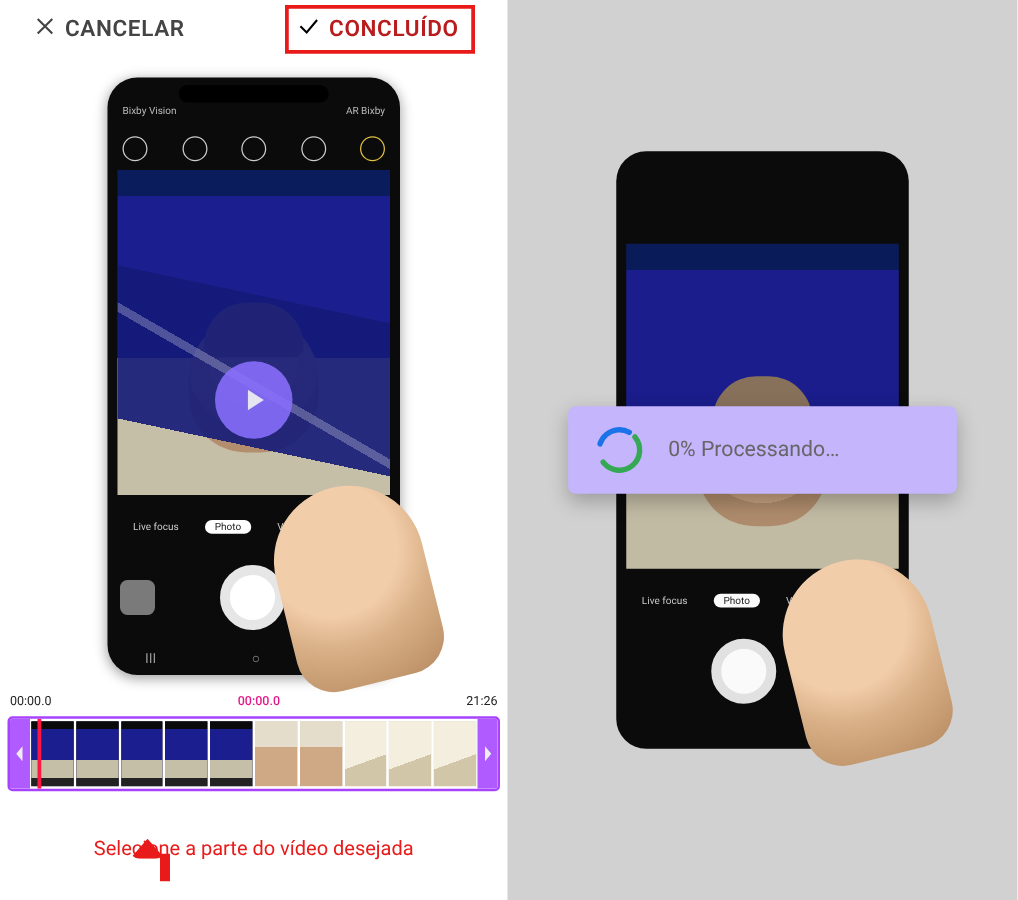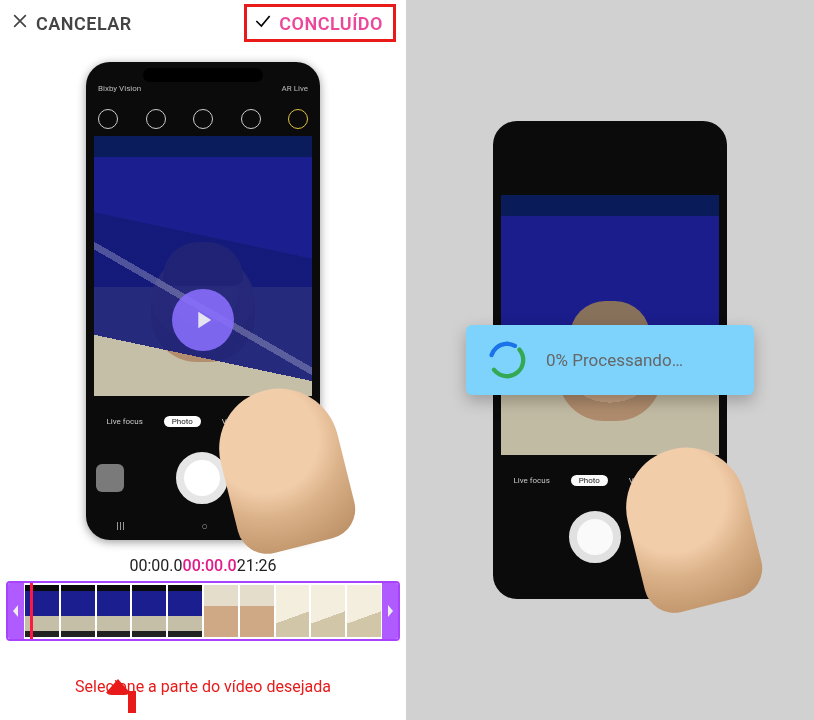--- a/index.html
+++ b/index.html
@@ -2,25 +2,25 @@
 <html><head>
 <meta charset="utf-8">
 <style>
   html,body{margin:0;padding:0;font-family:-apple-system,Roboto,Arial,sans-serif;background:#fff}
   .stage{width:814px;height:720px;position:relative;display:flex}
   .pane{position:relative;height:100%}
   .pane-left{width:406px;background:#fff}
   .pane-right{flex:1;background:#d1d1d1;display:flex;align-items:center;justify-content:center}
 
   
-  .topbar{height:46px;display:flex;align-items:center;justify-content:space-between;padding:0 10px}
+  .topbar{height:46px;display:flex;align-items:center;justify-content:space-between;padding:0 26px}
   .tb-btn{display:flex;align-items:center;gap:6px;color:#444;font-weight:600;font-size:18px;letter-spacing:.5px}
   .tb-btn svg{width:20px;height:20px;stroke:#444;stroke-width:2;fill:none}
   .done-box{border:3px solid #e81a1a;padding:4px 10px 4px 6px}
-  .done-box .tb-btn{color:#ec4899}
+  .done-box .tb-btn{color:#b91c1c}
   .done-box svg{stroke:#000}
 
   
   .preview-wrap{height:510px;display:flex;align-items:center;justify-content:center}
   .phone{width:234px;height:478px;border-radius:24px;background:#0b0b0b;position:relative;box-shadow:0 2px 10px rgba(0,0,0,.4);overflow:hidden}
   .phone .notch{position:absolute;top:6px;left:50%;transform:translateX(-50%);width:120px;height:14px;background:#000;border-radius:7px}
   .phone .status{position:absolute;top:22px;left:12px;right:12px;height:18px;display:flex;justify-content:space-between;align-items:flex-start}
   .phone .status .txt{color:#bbb;font-size:8px}
   .phone .icon-row{position:absolute;top:44px;left:12px;right:12px;height:26px;display:flex;justify-content:space-between;align-items:center}
   .phone .icon-row .ci{width:18px;height:18px;border-radius:50%;border:1.2px solid #ccc}
@@ -42,21 +42,21 @@
   .phone .shutter-row{position:absolute;bottom:32px;left:10px;right:10px;height:60px;display:flex;justify-content:space-between;align-items:center}
   .phone .thumb{width:28px;height:28px;border-radius:6px;background:#7a7a7a}
   .phone .shut{width:52px;height:52px;border-radius:50%;background:#fff;border:8px solid #e6e6e6;box-sizing:border-box}
   .phone .camflip{width:28px;height:28px;border:1.4px solid #aaa;border-radius:6px}
   .phone .navbar{position:absolute;bottom:8px;left:30px;right:30px;height:12px;display:flex;justify-content:space-between;align-items:center}
   .phone .navbar span{color:#999;font-size:11px}
   .finger{position:absolute;right:-24px;bottom:-8px;width:120px;height:160px;border-radius:60px 60px 30px 30px;
           background:radial-gradient(circle at 40% 30%, #f2cdaa 0 40%, #d9b087 60%, #b78b62 100%);transform:rotate(-14deg)}
 
   
-  .time-row{display:flex;justify-content:center;padding:0 8px;font-size:16px;color:#222}
+  .time-row{display:flex;justify-content:space-between;padding:0 8px;font-size:10px;color:#222}
   .time-row .mid{color:#e21b8a;font-weight:500}
   .strip{margin:6px 6px 0 6px;height:56px;border:2px solid #a743ff;border-radius:4px;display:flex;align-items:stretch;position:relative;overflow:hidden}
   .strip .handle{width:16px;background:#b05bff;color:#fff;display:flex;align-items:center;justify-content:center}
   .strip .handle svg{width:10px;height:14px;fill:#eee}
   .frames{flex:1;display:flex}
   .frame{flex:1;margin:2px 1px;position:relative;background:#ded6c4;overflow:hidden}
   .frame.dark{background:#18123a}
   .frame.dark::after{content:"";position:absolute;inset:0;background:
       linear-gradient(180deg,#0a0a0a 0 12%, #1b1e8e 12% 60%, #c6bfa7 60% 88%, #222 88% 100%)}
   .frame.mid::after{content:"";position:absolute;inset:0;background:
@@ -77,21 +77,21 @@
   .phone2 .screen{position:absolute;top:74px;left:8px;right:8px;height:260px;
     background:linear-gradient(180deg,#0a1c5c 0 8%,#1b1e8e 8% 58%, #c6bfa7 58% 100%)}
   .phone2 .mode-row{position:absolute;top:348px;left:10px;right:10px;height:22px;display:flex;justify-content:space-around;align-items:center}
   .phone2 .mode-row span{color:#ccc;font-size:8px}
   .phone2 .mode-row span.active{background:#fff;color:#222;padding:1px 8px;border-radius:9px}
   .phone2 .shutter-row{position:absolute;bottom:32px;left:10px;right:10px;height:60px;display:flex;justify-content:space-between;align-items:center}
   .glasses{position:absolute;top:46%;left:50%;transform:translate(-50%,-50%);width:80px;height:26px}
   .glasses span{position:absolute;width:30px;height:22px;border:3px solid #2a2a2a;border-radius:6px;background:rgba(0,0,0,.1)}
   .glasses span.l{left:0}.glasses span.r{right:0}
   .glasses .bridge{position:absolute;left:32px;top:6px;width:16px;height:4px;background:#2a2a2a}
-  .toast{position:absolute;left:50%;top:50%;transform:translate(-50%,-50%);width:288px;height:70px;background:#7dd3fc;border-radius:6px;
+  .toast{position:absolute;left:50%;top:50%;transform:translate(-50%,-50%);width:311px;height:70px;background:#c4b5fd;border-radius:6px;
          box-shadow:0 6px 16px rgba(0,0,0,.25);display:flex;align-items:center;gap:18px;padding:0 20px;box-sizing:border-box}
   .spinner{width:42px;height:42px;position:relative}
   .spinner svg{width:42px;height:42px;transform:rotate(-40deg)}
   .toast .msg{color:#666;font-size:17px}
 </style>
 </head>
 <body>
 
 <div class="stage">
 
@@ -116,21 +116,21 @@
         </div>
       </div>
     </div>
 
     <div class="preview-wrap">
       <div style="position:relative">
         <div class="phone">
           <div class="notch"></div>
           <div class="status">
             <span class="txt">Bixby Vision</span>
-            <span class="txt">AR Live</span>
+            <span class="txt">AR Bixby</span>
           </div>
           <div class="icon-row">
             <span class="ci"></span>
             <span class="ci"></span>
             <span class="ci"></span>
             <span class="ci"></span>
             <span class="ci last"></span>
           </div>
           <div class="screen">
             <div class="head">

